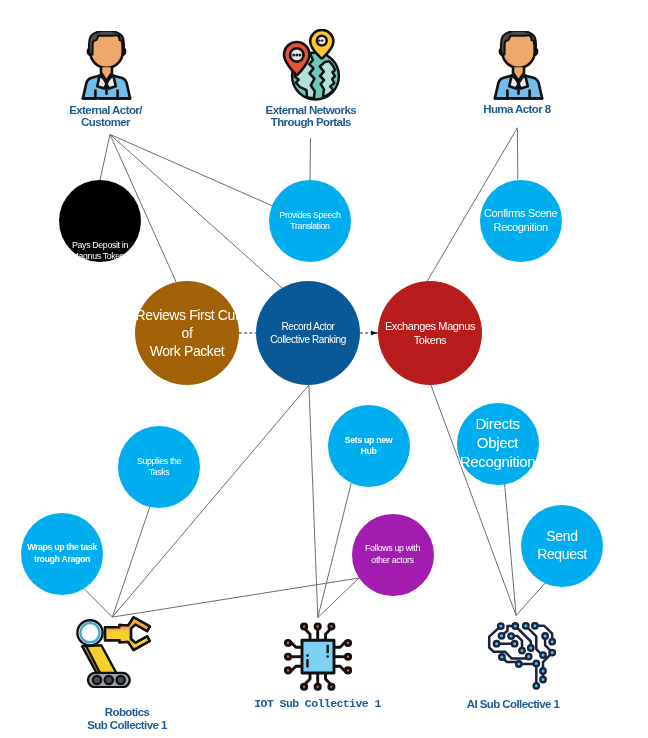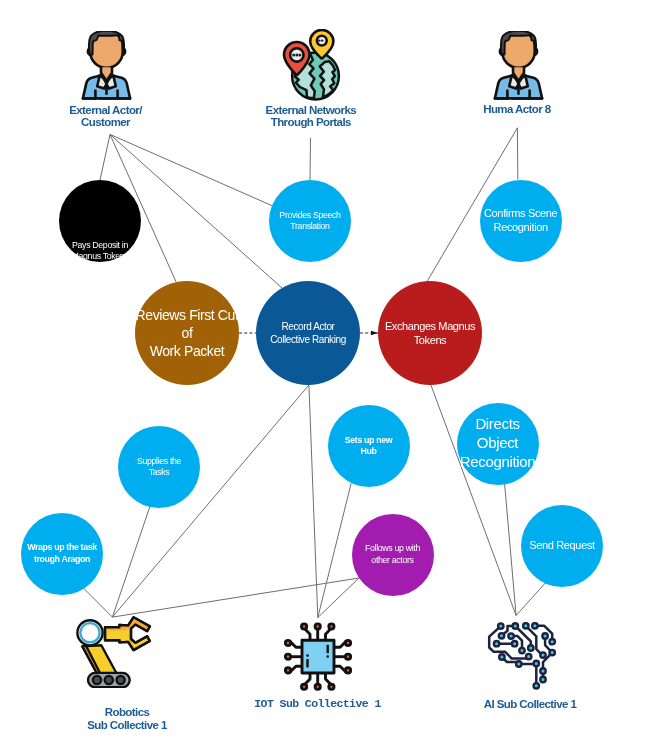--- a/index.html
+++ b/index.html
@@ -85,21 +85,21 @@
 Recognition</span>
       </div>
       <div class="bubble small" style="left: 21px; top: 512.5px; width: 82px; height: 82px; background: rgb(0, 174, 239); font-size: 8.8px; font-weight: bold;">
         <span class="txt">Wraps up the task
 trough Aragon</span>
       </div>
       <div class="bubble small" style="left: 351.5px; top: 513.5px; width: 82px; height: 82px; background: #a21caf; font-size: 8.8px;">
         <span class="txt">Follows up with
 other actors</span>
       </div>
-      <div class="bubble small" style="left: 521px; top: 504.5px; width: 82px; height: 82px; background: rgb(0, 174, 239); font-size: 11px;">
+      <div class="bubble small" style="left: 521px; top: 504.5px; width: 82px; height: 82px; background: rgb(0, 174, 239); font-size: 14px;">
         <span class="txt">Send Request</span>
       </div>
       <div class="actor-icon" style="left: 81px; top: 31px; width: 51px; height: 69px;"><svg viewBox="0 0 51 69" width="51" height="69">
   <g stroke="#111" stroke-width="2.6" stroke-linecap="round" stroke-linejoin="round">
    <path d="M10.5 24.3c-2 0-3.6-1.7-3.6-3.9s1.6-3.9 3.6-3.9h1.9v7.8z" fill="#eda96b"></path>
    <path d="M40.5 24.3c2 0 3.6-1.7 3.6-3.9s-1.6-3.9-3.6-3.9h-1.9v7.8z" fill="#eda96b"></path>
    <path d="M9.3 21.1v-6.4c0-7.8 7.2-14.4 16.2-14.4s16.2 6.6 16.2 14.4v6.4c0 8.6-7.2 15.8-16.2 15.8S9.3 29.7 9.3 21.1z" fill="#eda96b"></path>
    <path d="M8.9 23.6C7.5 19.5 7.4 7.9 10.2 4.7c3.2-3.7 9.1-5 15.3-5s12.1 1.3 15.3 5c2.8 3.2 2.7 14.8 1.3 18.9-.2-3.7-.2-9.2-.4-11.6-.3-3.2-1.6-2.8-3.2-2.8l-.5-5.2c-4.9 1-17.4 1.1-20.7.4-1 3.6-1.4 4.7-2.3 4.8-1.6 0-2.9.2-3.2 2.8-.2 2.4-.2 7.9-.3 11.6z" fill="#4d4d4d" stroke="none"></path>
    <path d="M8.9 23.6C7.5 19.5 7.4 7.9 10.2 4.7c3.2-3.7 9.1-5 15.3-5s12.1 1.3 15.3 5c2.8 3.2 2.7 14.8 1.3 18.9-.2-3.7-.2-9.2-.4-11.6-.3-3.2-1.6-2.8-3.2-2.8l-.5-5.2c-4.9 1-17.4 1.1-20.7.4-1 3.6-1.4 4.7-2.3 4.8-1.6 0-2.9.2-3.2 2.8-.2 2.4-.2 7.9-.3 11.6z" fill="none" stroke-width="2.0"></path>
    <path d="M20 36.2v5.6l5.5 8.2 5.5-8.2v-5.6" fill="#eda96b"></path>
@@ -244,16 +244,16 @@
             <circle cx="65.2" cy="30.6" r="2.7"></circle>
    <circle cx="14.9" cy="35" r="2.7"></circle>
             <circle cx="41.7" cy="34.6" r="2.7"></circle>
    <circle cx="31.8" cy="42" r="2.7"></circle>
             <circle cx="49.3" cy="41.4" r="2.7"></circle>
    <circle cx="56" cy="49" r="2.7"></circle>
             <circle cx="56" cy="57.5" r="2.7"></circle>
    <circle cx="49.3" cy="63.8" r="2.7"></circle>
   </g>
         </svg></div>
-      <div class="actor-label" style="left: 420px; top: 697.6px; width: 220px;">AI Sub Collective 1</div>
+      <div class="actor-label" style="left: 403px; top: 697.6px; width: 220px;">AI Sub Collective 1</div>
     </div>
 
 </div>
 
 </body></html>

